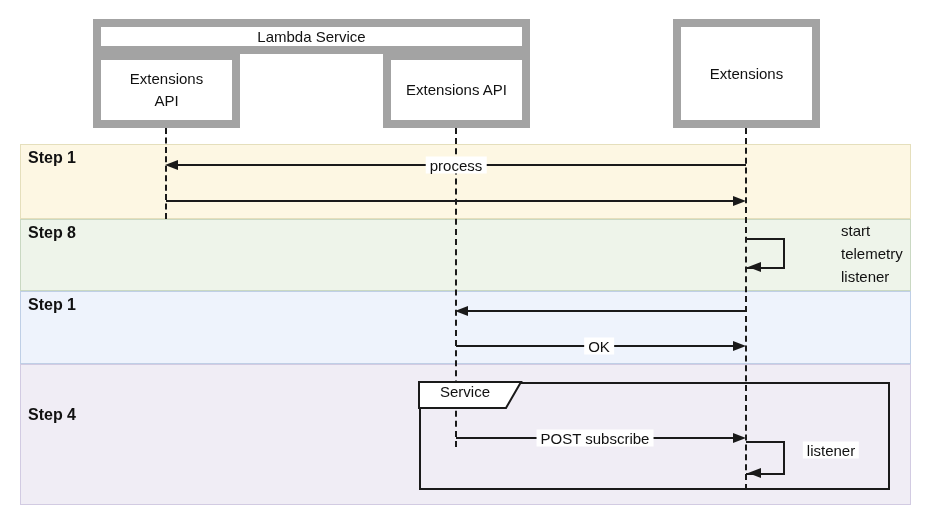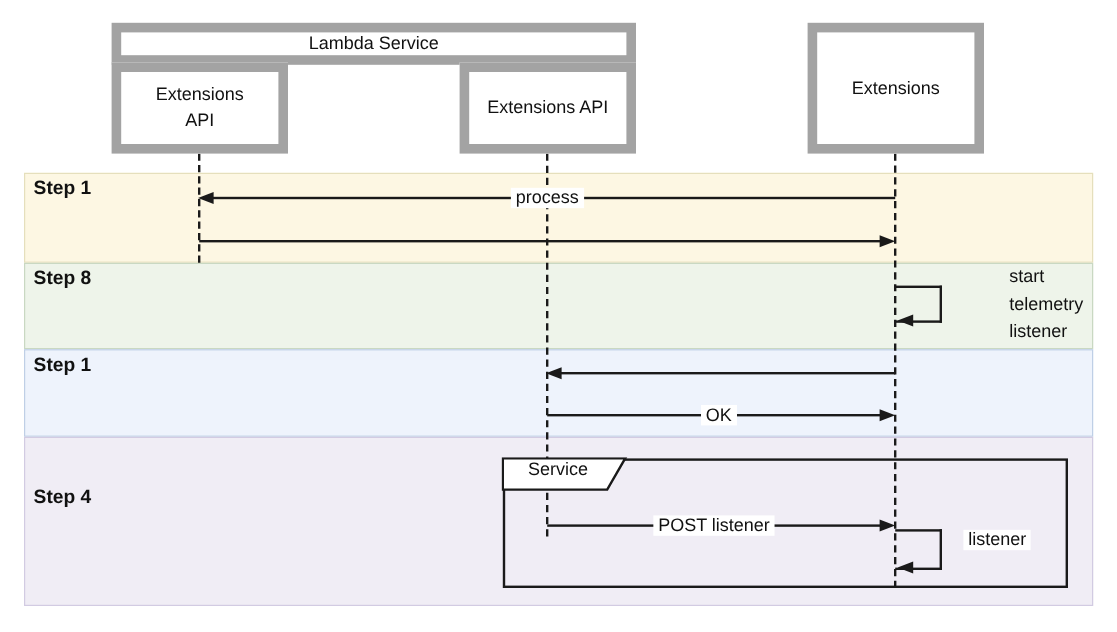--- a/index.html
+++ b/index.html
@@ -76,21 +76,21 @@
   <div class="frame"></div>
   <div class="frame-tab">
     <svg width="108" height="29">
       <polygon points="1,1 103,1 88,27 1,27" fill="#ffffff" stroke="#1a1a1a" stroke-width="2"></polygon>
     </svg>
   </div>
   <div class="frame-label">Service</div>
 
   <div class="mline" style="left:456px;top:437px;width:278px;"></div>
   <div class="arr arr-right" style="left:733px;top:433px;"></div>
-  <div class="msg" style="left:595px;top:438px;">POST listener</div>
+  <div class="msg" style="left:595px;top:438px;">POST subscribe</div>
 
   <div class="loop" style="left:746px;top:441px;width:39px;height:34px;"></div>
   <div class="arr arr-left" style="left:748px;top:468px;"></div>
   <div class="msg" style="left:831px;top:450px;">listener</div>
 
   <div class="pbox" style="left:93px;top:19px;width:437px;height:35px;">
     <span>Lambda Service</span>
   </div>
   <div class="pbox" style="left:93px;top:52px;width:147px;height:76px;">
     <span style="display:inline-block;width:86px;">Extensions API</span>

